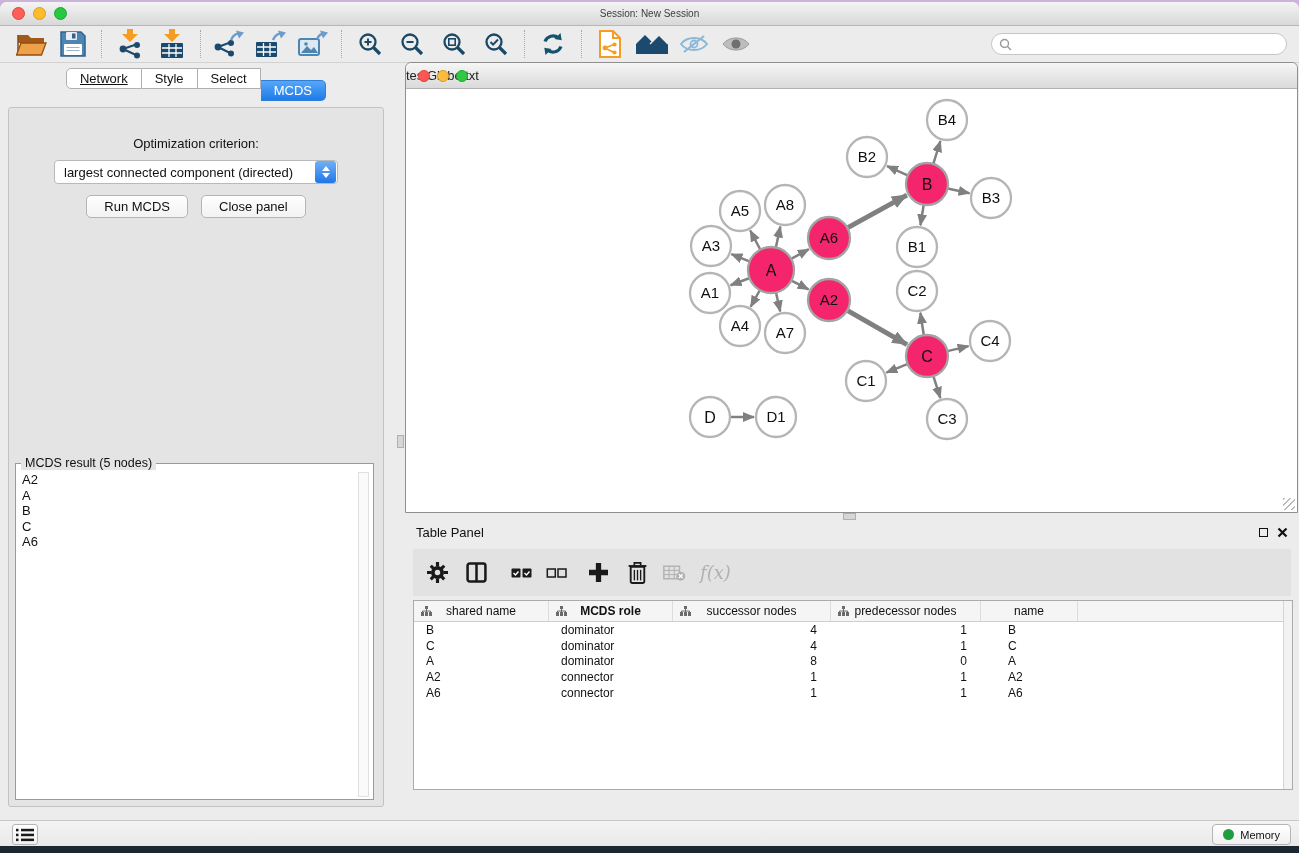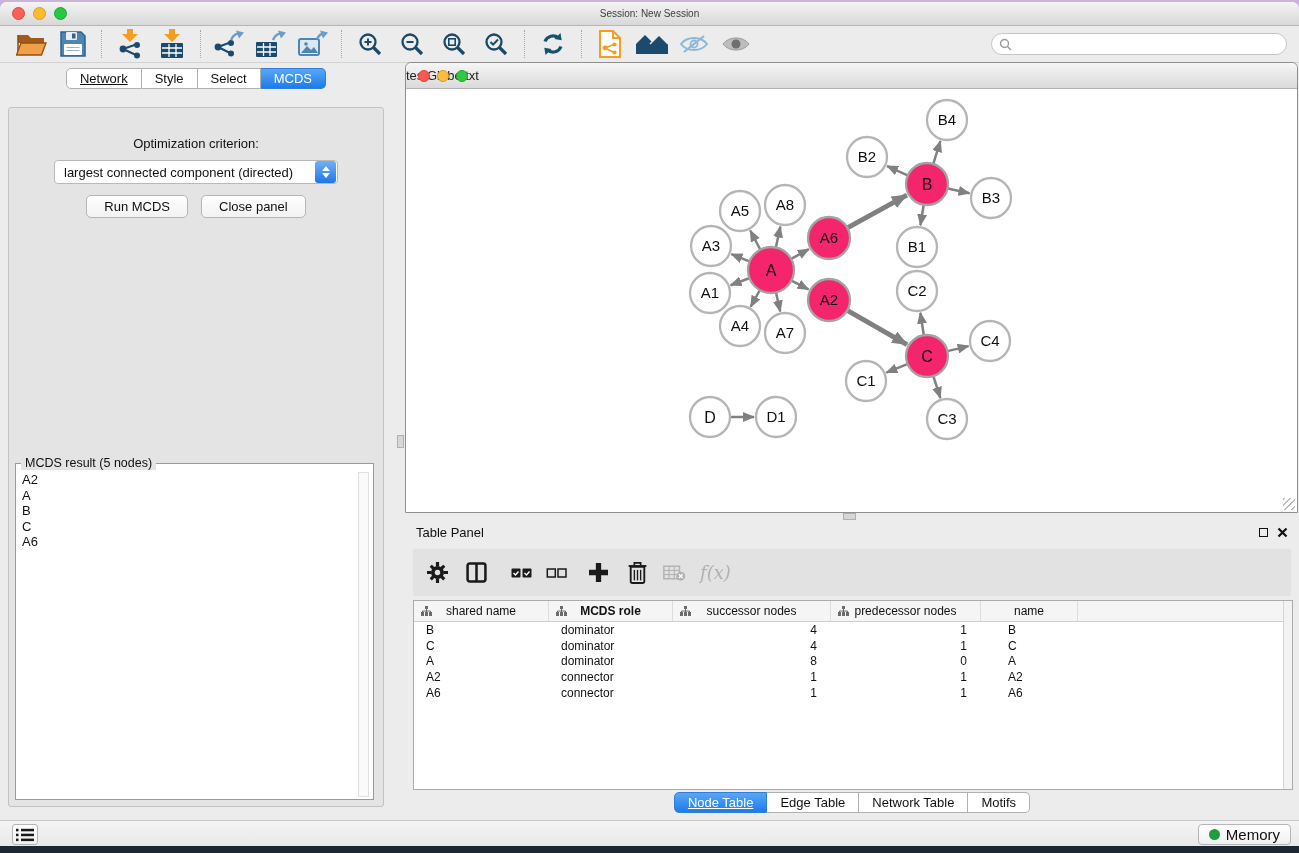--- a/index.html
+++ b/index.html
@@ -29,21 +29,21 @@
   .panel-header { height:28px; display:flex; align-items:center; padding:0 11px; font-size:13px; color:#111; }
   .win-btns { margin-left:auto; display:flex; gap:9px; align-items:center; }
   .wsquare { width:9px; height:9px; border:1.6px solid #111; display:inline-block; }
 
   
   .control-panel { position:absolute; left:0; top:60px; width:392px; height:747px; }
   .cp-tabs { display:flex; justify-content:center; position:relative; z-index:2; margin-top:6px; }
   .tab { display:inline-flex; align-items:center; height:21px; padding:0 13px; background:#fff;
          border:1px solid #b0b0b0; border-left:none; font-size:13px; color:#111; cursor:default; }
   .tab:first-child { border-left:1px solid #b0b0b0; border-radius:5px 0 0 5px;text-decoration:underline; }
-  .tab:last-child { border-radius:0 5px 5px 0; }
+  .tab:last-child { border-radius:0 5px 5px 0;margin-top:12px; }
   .tab.sel { background:linear-gradient(#58a6f8,#1d7ce9); color:#fff; border-color:#2f7fd6; }
   .cp-body { position:absolute; left:8px; right:8px; top:45px; bottom:2px; background:#e4e4e4;
              border:1px solid #c2c2c2; border-radius:3px; }
   .opt-label { text-align:center; margin-top:28px; font-size:13px; color:#111; }
   .dropdown { margin:9px auto 0; width:284px; height:24px; background:#fff; border:1px solid #b9b9b9;
               border-radius:4px; display:flex; align-items:center; position:relative; }
   .dropdown .dd-text { font-size:13px; padding-left:9px; color:#111; flex:1; }
   .dd-stepper { width:21px; height:22px; border-radius:3px; background:linear-gradient(#6fb1f7,#2076e8);
                 display:flex; flex-direction:column; align-items:center; justify-content:center; gap:2px; margin-right:1px; }
   .dd-up { width:0; height:0; border-left:4px solid transparent; border-right:4px solid transparent; border-bottom:5px solid #fff; }
@@ -87,21 +87,21 @@
   .td { font-size:12px; color:#111; overflow:hidden; white-space:nowrap; }
   .t-vscroll { position:absolute; right:0; top:0; bottom:0; width:9px; background:#f2f2f2; border-left:1px solid #d5d5d5; }
   .tp-tabs { position:absolute; left:0; right:0; top:274px; display:flex; justify-content:center; }
 
   
   .statusbar { position:absolute; left:0; top:818px; width:100%; height:26px;
                background:linear-gradient(#f4f4f4,#e9e9e9); border-top:1px solid #c8c8c8; }
   .list-btn { position:absolute; left:12px; top:3px; width:26px; height:21px; background:linear-gradient(#fff,#f0f0f0);
               border:1px solid #b5b5b5; border-radius:3px; display:flex; align-items:center; justify-content:center; }
   .memory-btn { position:absolute; right:8px; top:3px; height:21px; padding:0 10px; background:linear-gradient(#fff,#f0f0f0);
-                border:1px solid #b5b5b5; border-radius:4px; display:flex; align-items:center; gap:6px; font-size:15px; color:#111; }
+                border:1px solid #b5b5b5; border-radius:4px; display:flex; align-items:center; gap:6px; font-size:11px; color:#111; }
   .mem-dot { width:11px; height:11px; border-radius:50%; }
   .bottom-strip { position:absolute; left:0; top:844px; width:100%; height:7px; background:#1d2733; }
 </style>
 </head>
 <body>
 
 <div class="window">
 
   <div class="titlebar">
     <div class="traffic">
@@ -549,26 +549,20 @@
           <div class="trow">
             <div class="td" style="width: 135px; padding-left: 12px;">A6</div>
             <div class="td" style="width: 124px; padding-left: 12px;">connector</div>
             <div class="td" style="width: 158px; text-align: right; padding-right: 14px;">1</div>
             <div class="td" style="width: 150px; text-align: right; padding-right: 14px;">1</div>
             <div class="td" style="width: 97px; padding-left: 27px;">A6</div>
           </div>
         </div>
       <div class="t-vscroll"></div>
     </div>
-    <div class="tp-tabs">
-        <span class="tab sel">Node Table</span>
-        <span class="tab">Edge Table</span>
-        <span class="tab">Network Table</span>
-        <span class="tab">Motifs</span>
-      </div>
   </div>
 
   <div class="statusbar">
     <button class="list-btn">
       <svg width="18" height="14" viewBox="0 0 18 14">
         <g fill="#1a1a1a">
           <rect x="0" y="0.8" width="2.5" height="2.5"></rect>
             <rect x="5" y="0.8" width="13" height="2.5"></rect>
           <rect x="0" y="5.7" width="2.5" height="2.5"></rect>
             <rect x="5" y="5.7" width="13" height="2.5"></rect>

